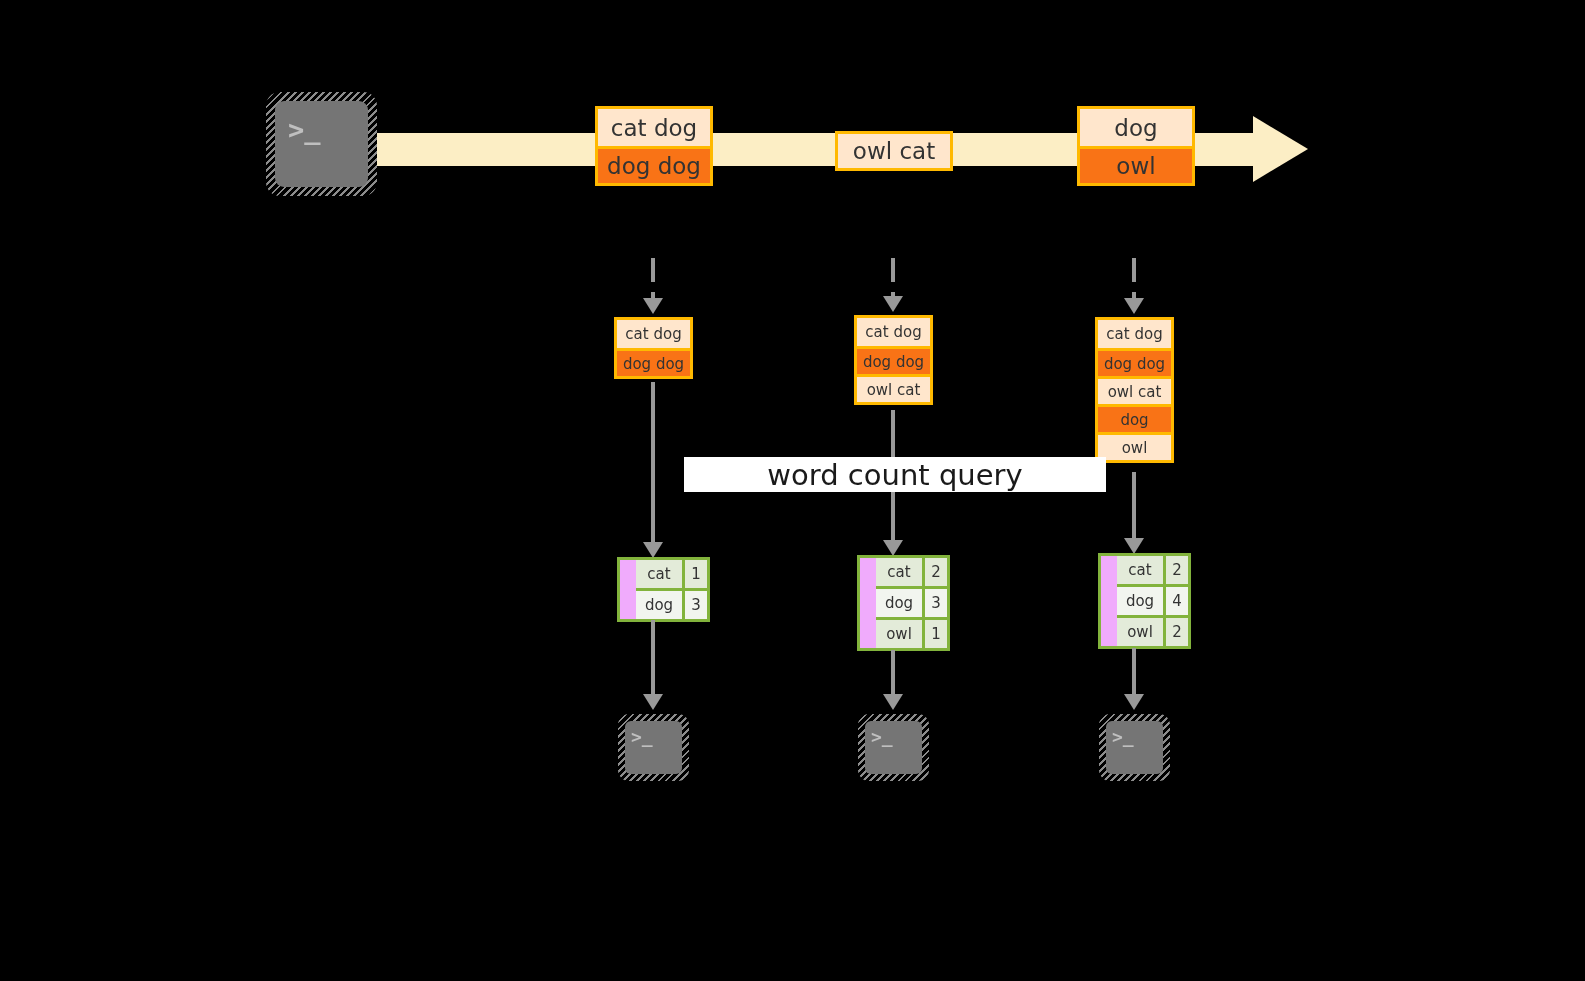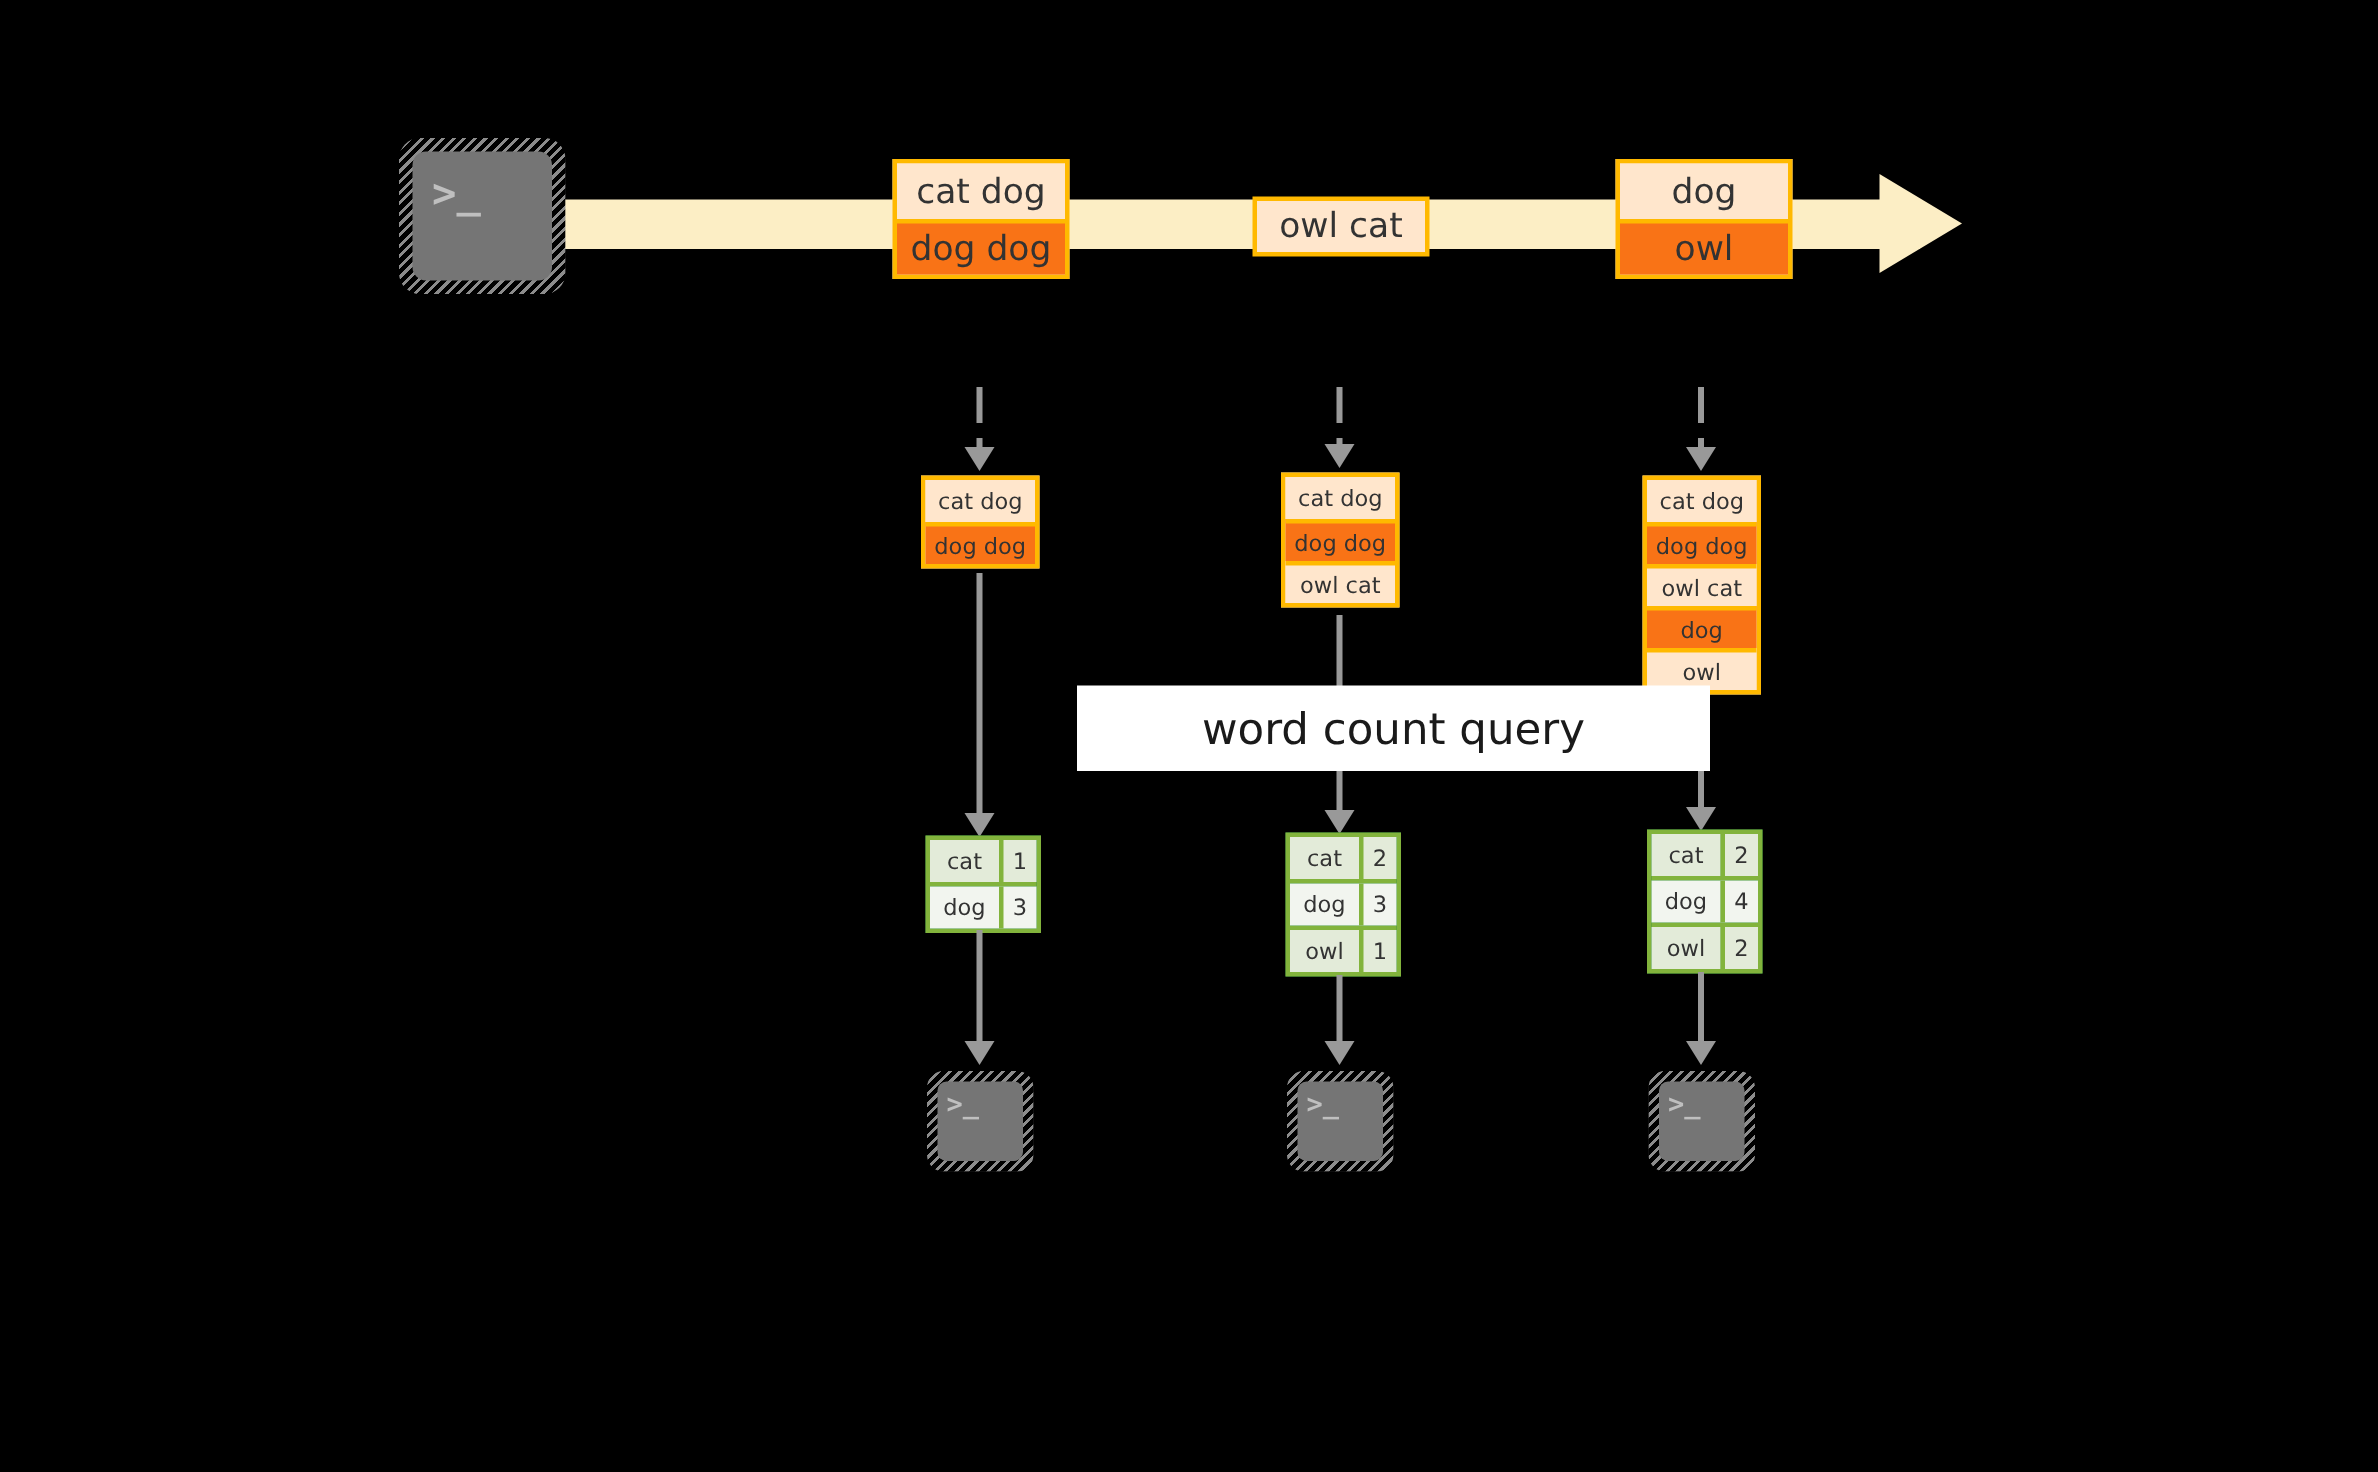--- a/index.html
+++ b/index.html
@@ -119,21 +119,22 @@
   .obox-small .row {
     height: 28px;
     font-size: 15px;
   }
 
   
   .gtable {
     position: absolute;
     box-sizing: border-box;
     border: 3px solid #82b33c;
-    background: #15803d;
+    background: #f0abfc;
+    padding-left: 16px;
   }
   .gtable .grow {
     display: flex;
     height: 28px;
   }
   .gtable .grow + .grow {
     border-top: 3px solid #82b33c;
   }
   .gtable .gcell {
     box-sizing: border-box;
@@ -168,22 +169,22 @@
     position: absolute;
     width: 0; height: 0;
     border-left: 10px solid transparent;
     border-right: 10px solid transparent;
     border-top: 16px solid #999999;
   }
 
   
   .query-label {
     position: absolute;
-    left: 718px; top: 457px;
-    width: 422px; height: 57px;
+    left: 684px; top: 457px;
+    width: 422px; height: 35px;
     background: #ffffff;
     display: flex;
     align-items: center;
     justify-content: center;
     color: #1a1a1a;
     font-size: 29px;
     white-space: nowrap;
   }
 </style>
 </head>

